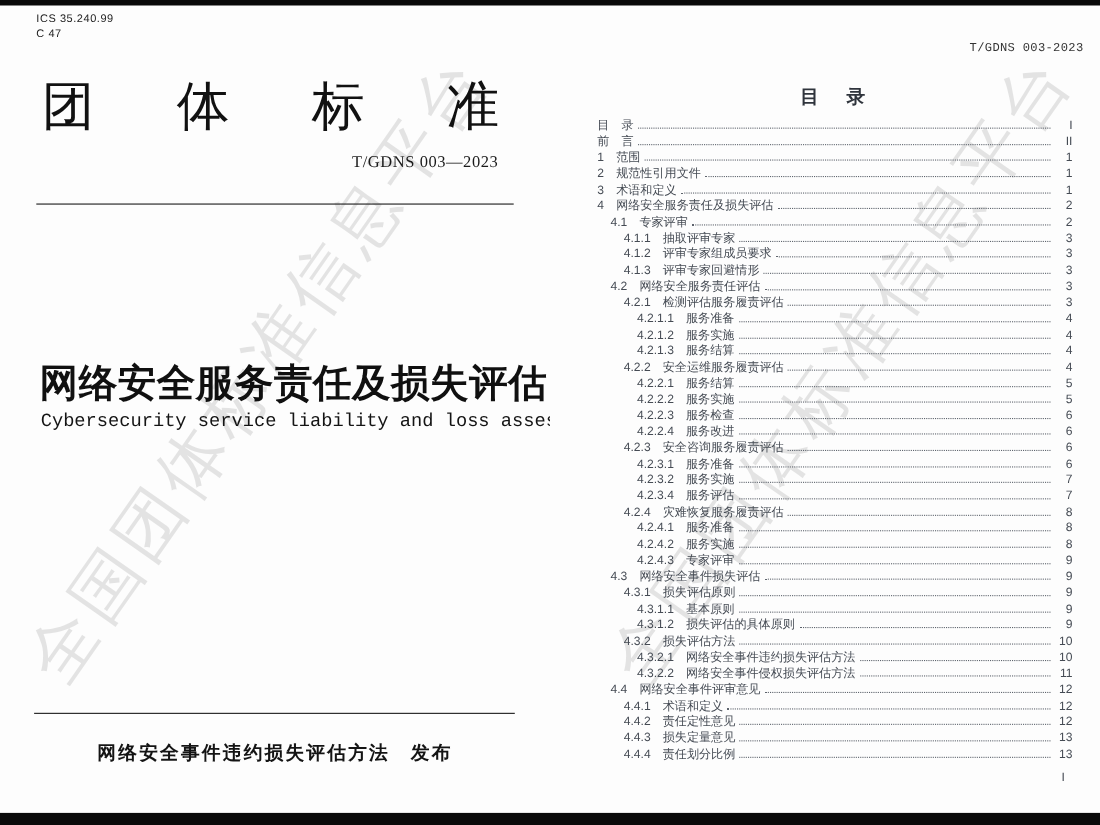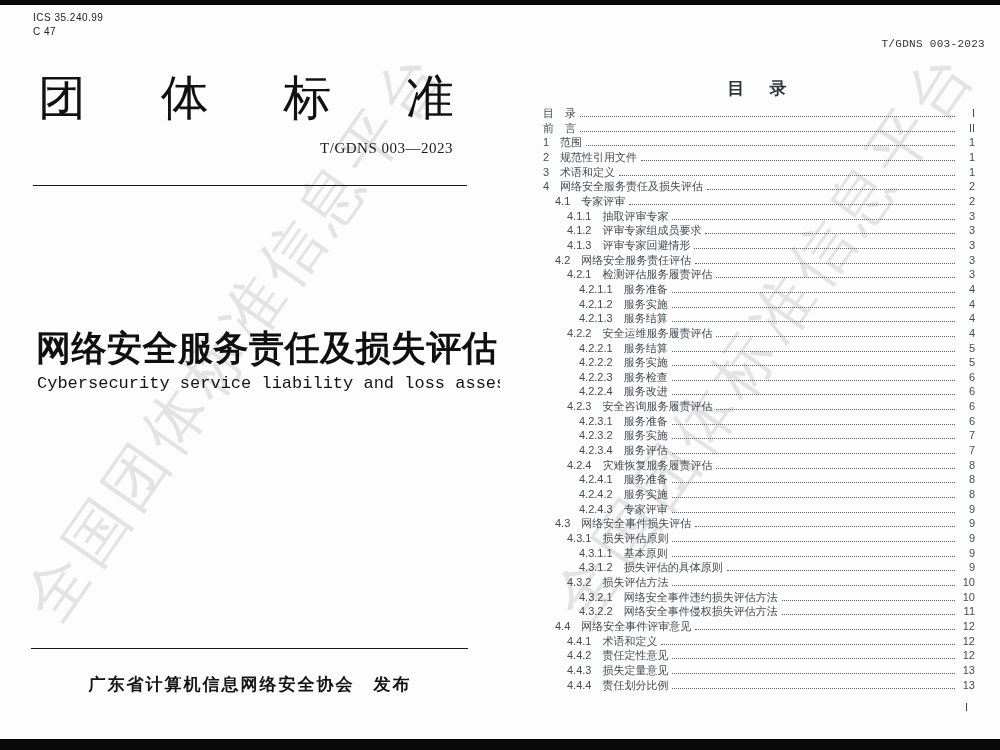--- a/index.html
+++ b/index.html
@@ -119,21 +119,21 @@
     </div>
 
   <div class="doc-number">T/GDNS 003—2023</div>
   <div class="rule-top"></div>
 
   <div class="main-title">网络安全服务责任及损失评估</div>
   <div class="en-title">Cybersecurity service liability and loss assessment</div>
 
   <div class="rule-bottom"></div>
 
-  <div class="publisher">广东省计算机信息网络安全协会　发布</div>
+  <div class="publisher">网络安全事件违约损失评估方法　发布</div>
 </div>
 
 <div class="page page-right">
   <div class="watermark wm-right">全国团体标准信息平台</div>
 
   <div class="hdr-number">T/GDNS 003-2023</div>
   <div class="toc-title">目　录</div>
 
   <div class="toc-list">
       <div class="toc-row lvl0">

